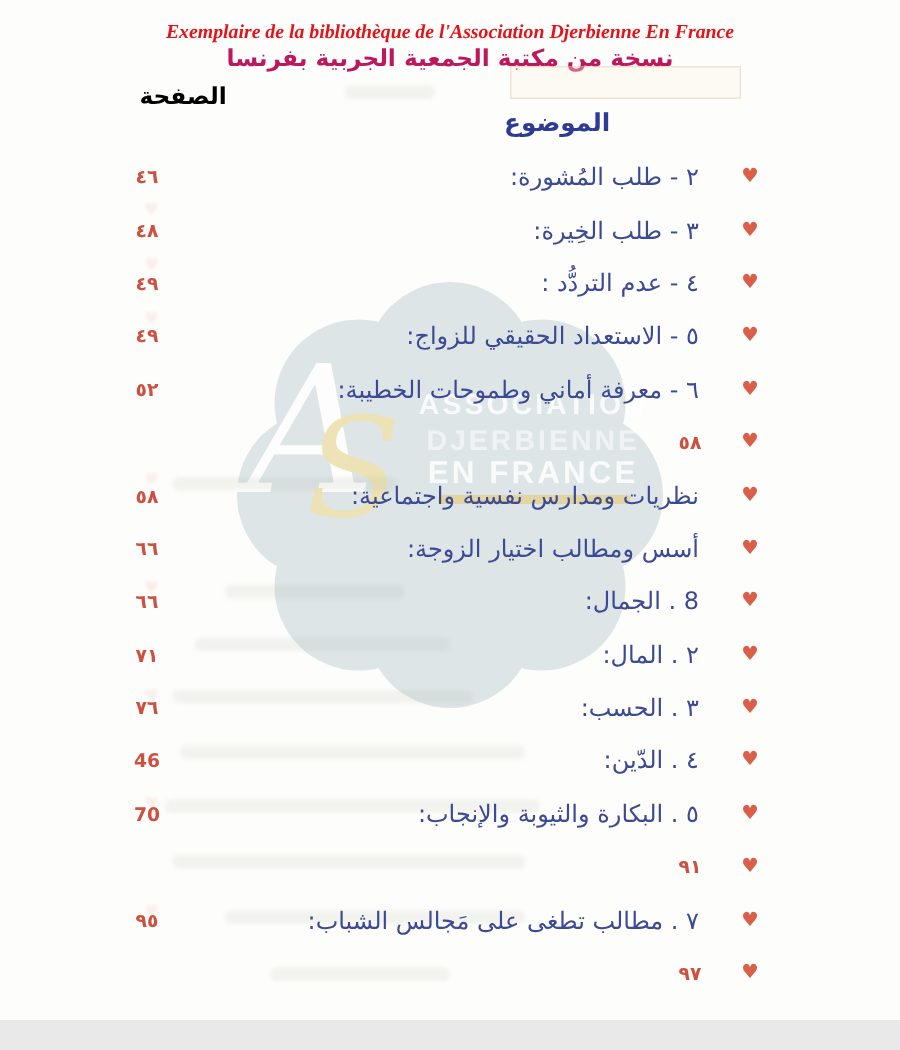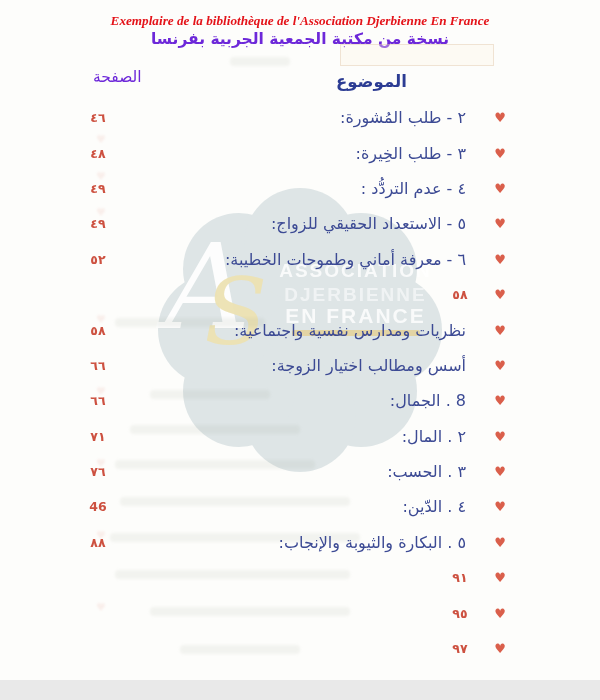--- a/index.html
+++ b/index.html
@@ -9,26 +9,26 @@
     font-family:"DejaVu Sans",sans-serif;
   }
   
   .stamp-fr{
     position:absolute;top:13px;left:0;width:100%;text-align:center;
     font-family:"Liberation Serif",serif;font-style:italic;font-weight:bold;
     font-size:13.2px;color:#e41319;white-space:nowrap;
   }
   .stamp-ar{
     position:absolute;top:30px;left:0;width:100%;text-align:center;direction:rtl;
-    font-weight:bold;font-size:15.5px;color:#6d28d9;letter-spacing:.5px;
+    font-weight:bold;font-size:15.5px;color:#be185d;letter-spacing:.5px;
   }
   
   .col-page{
-    position:absolute;top:68px;left:93px;direction:rtl;
-    font-weight:normal;font-size:15.5px;color:#6d28d9;
+    position:absolute;top:55px;left:93px;direction:rtl;
+    font-weight:bold;font-size:15.5px;color:#000000;
   }
   .col-subject{
     position:absolute;top:72px;left:336px;direction:rtl;
     font-weight:bold;font-size:16.5px;color:#2c3c93;
   }
   
   .wm-blob{position:absolute;left:140px;top:185px;z-index:0;}
   .wm-mono{
     position:absolute;left:165px;top:228px;z-index:0;
     font-family:"DejaVu Serif",serif;font-style:italic;line-height:1;
@@ -189,28 +189,29 @@
         <span class="num">٧٦</span>
       </div>
       <div class="row">
         <span class="heart">♥</span>
         <span class="title">٤ . الدّين:</span>
         <span class="num">46</span>
       </div>
       <div class="row">
         <span class="heart">♥</span>
         <span class="title">٥ . البكارة والثيوبة والإنجاب:</span>
-        <span class="num">٨٨</span>
+        <span class="num">70</span>
       </div>
       <div class="row">
         <span class="heart">♥</span>
         <span class="num">٩١</span>
       </div>
       <div class="row">
         <span class="heart">♥</span>
+        <span class="title">٧ . مطالب تطغى على مَجالس الشباب:</span>
         <span class="num">٩٥</span>
       </div>
       <div class="row">
         <span class="heart">♥</span>
         <span class="num">٩٧</span>
       </div>
     </div>
 
 </div>
 

